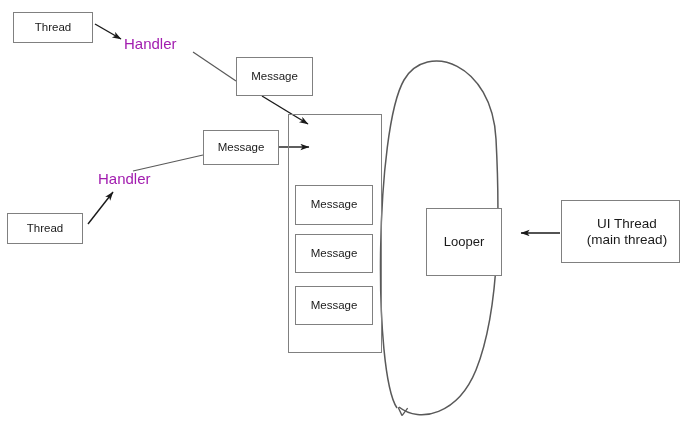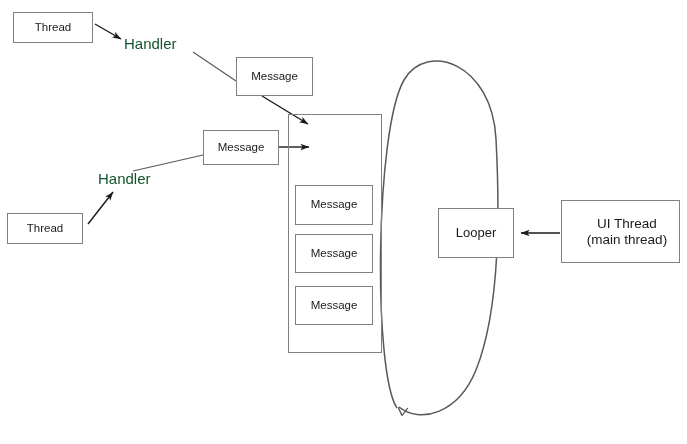--- a/index.html
+++ b/index.html
@@ -35,21 +35,21 @@
     text-align: center;
     color: #1a1a1a;
     line-height: 1.18;
   }
   .node-label {
     display: block;
     white-space: pre-line;
   }
   .free-label {
     position: absolute;
-    color: #14532d;
+    color: #a21caf;
     white-space: nowrap;
   }
   .t-thread   { font-size: 11.5px; }
   .t-message  { font-size: 11.5px; }
   .t-msg-q    { font-size: 11.5px; }
   .t-looper   { font-size: 13px; }
   .t-uithread { font-size: 13.5px; padding-left: 13px; }
   .t-handler  { font-size: 15px; }
   .t-queue-cap{ font-size: 13.5px; }
   .queue-box {
@@ -121,21 +121,21 @@
     <span class="node-label">Message</span>
   </div>
   <div class="node t-msg-q" style="left:295px; top:234px; width:78px; height:39px;">
     <span class="node-label">Message</span>
   </div>
   <div class="node t-msg-q" style="left:295px; top:286px; width:78px; height:39px;">
     <span class="node-label">Message</span>
   </div>
 
 
-  <div class="node t-looper" style="left:438px; top:208px; width:76px; height:50px;">
+  <div class="node t-looper" style="left:426px; top:208px; width:76px; height:68px;">
     <span class="node-label">Looper</span>
   </div>
 
   <div class="node t-uithread" style="left:561px; top:200px; width:119px; height:63px;">
     <span class="node-label">UI Thread
 (main thread)</span>
   </div>
 
 </div>
 

